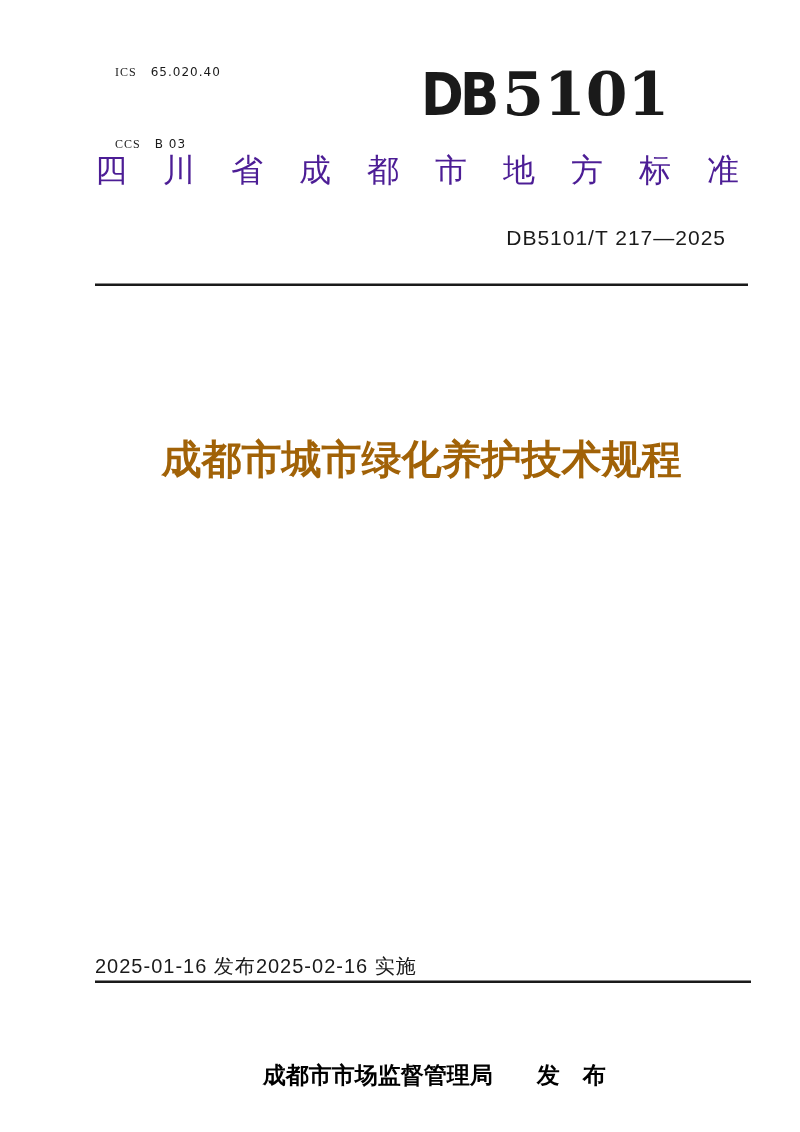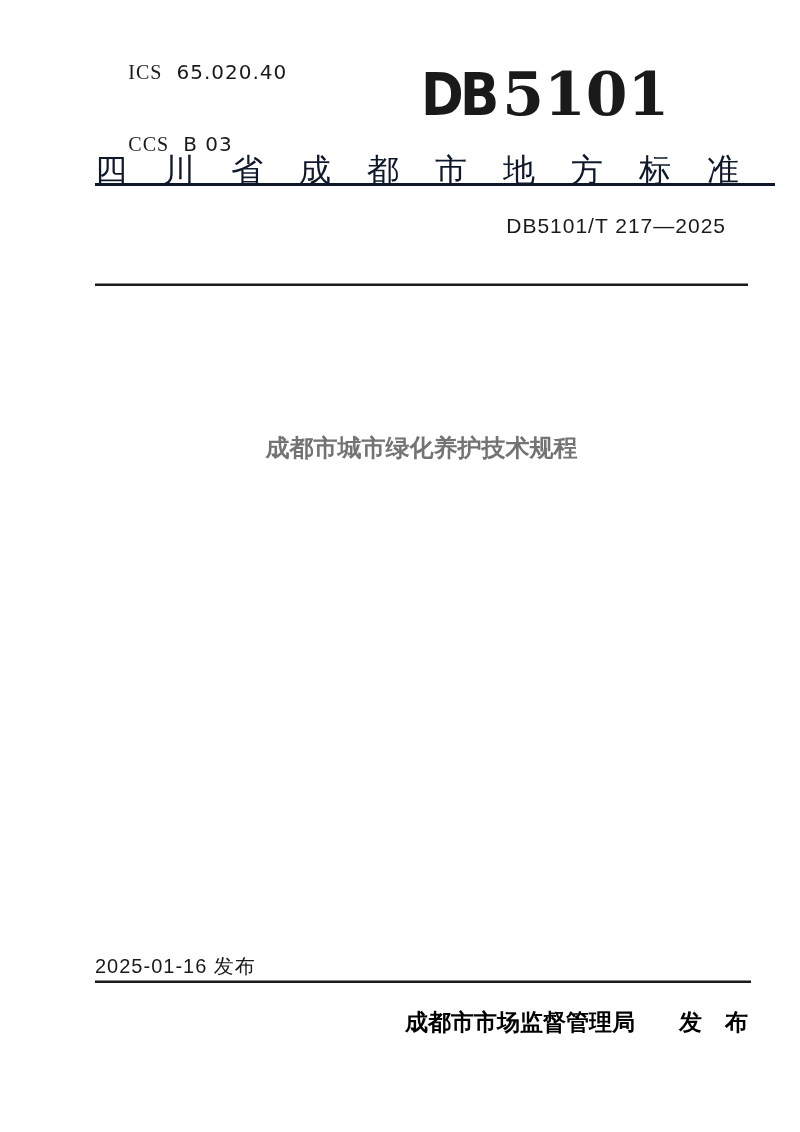--- a/index.html
+++ b/index.html
@@ -13,21 +13,21 @@
     margin: 0 auto;
     overflow: hidden;
     color: #1a1a1a;
   }
 
   
   .ics-block {
     position: absolute;
     left: 95px;
     top: 36px;
-    font-size: 20px;
+    font-size: 12px;
     line-height: 24px;
     color: #1a1a1a;
   }
   .ics-row { white-space: pre; }
   .code-label {
     font-family: "Liberation Serif", serif;
     letter-spacing: 1px;
   }
   .code-value {
     font-family: "DejaVu Sans", sans-serif;
@@ -65,36 +65,36 @@
   .standard-name {
     position: absolute;
     left: 95px;
     top: 149px;
     width: 653px;
     font-size: 32px;
     font-weight: normal;
     white-space: nowrap;
     letter-spacing: 36px;
     margin-right: -36px;
-    color: #0f172a;
-    text-decoration: underline;
+    color: #4c1d95;
   }
 
   
   .standard-number-block {
     position: absolute;
     right: 74px;
     top: 212px;
     text-align: right;
   }
   .standard-number {
     font-size: 21px;
     letter-spacing: 1px;
     line-height: 28px;
     font-family: "Liberation Sans", sans-serif;
+    margin-top: 12px;
   }
   .replaces {
     font-size: 15px;
     letter-spacing: 0.5px;
     line-height: 22px;
     font-family: "Liberation Sans", sans-serif;
   }
 
   .rule-top {
     position: absolute;
@@ -106,24 +106,24 @@
     height: 3px;
   }
 
   
   .doc-title {
     position: absolute;
     left: 95px;
     top: 432px;
     width: 653px;
     text-align: center;
-    font-size: 24px;
+    font-size: 40px;
     font-weight: bold;
     letter-spacing: 0px;
-    color: #737373;
+    color: #a16207;
   }
 
   
   .dates-row {
     position: absolute;
     left: 95px;
     top: 953px;
     width: 656px;
     display: flex;
     justify-content: flex-start;
@@ -138,23 +138,23 @@
     width: 656px;
     border-top: 1px solid #8a8a8a;
     border-bottom: 2px solid #1a1a1a;
     height: 3px;
   }
 
   
   .publisher {
     position: absolute;
     left: 95px;
-    top: 980px;
-    width: 653px;
-    text-align: right;
+    top: 1033px;
+    width: 653px;
+    text-align: center;
     font-size: 23px;
     font-weight: bold;
     color: #000000;
     white-space: pre;
   }
   .publish-label {
     margin-left: 44px;
     white-space: pre;
   }
 </style>
@@ -181,20 +181,21 @@
   <div class="standard-number-block">
     <div class="standard-number">DB5101/T 217—2025</div>
   </div>
 
   <div class="rule-top"></div>
 
   <div class="doc-title">成都市城市绿化养护技术规程</div>
 
   <div class="dates-row">
     <span>2025-01-16 发布</span>
+    <span>2025-02-16 实施</span>
   </div>
 
   <div class="rule-bottom"></div>
 
   <div class="publisher">
     <span>成都市市场监督管理局</span><span class="publish-label">发　布</span>
   </div>
 
 </div>
 

